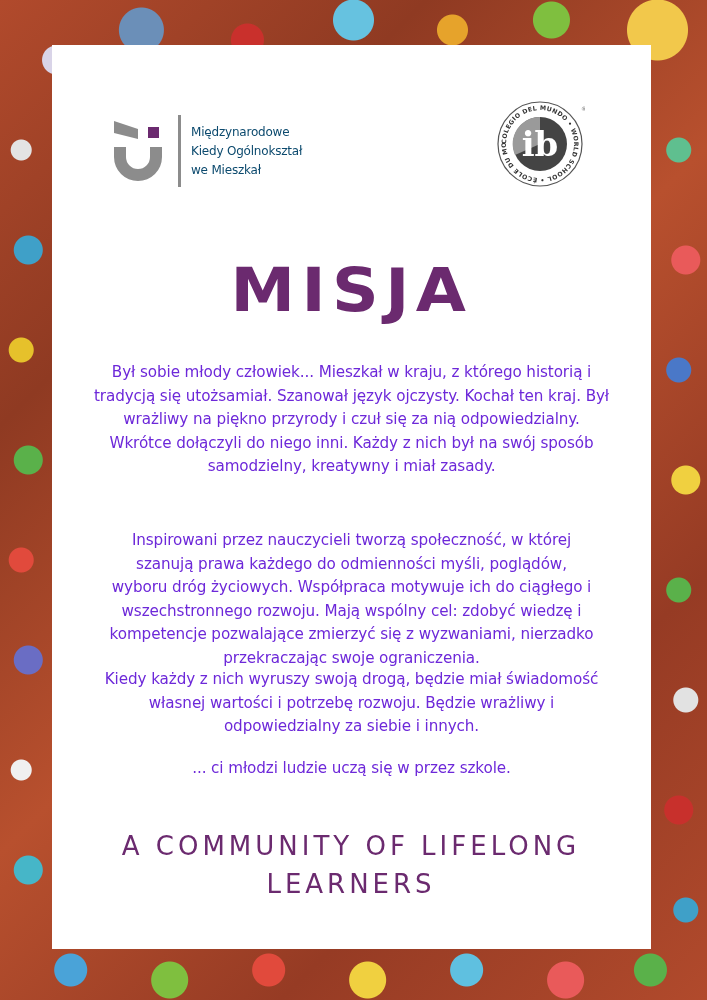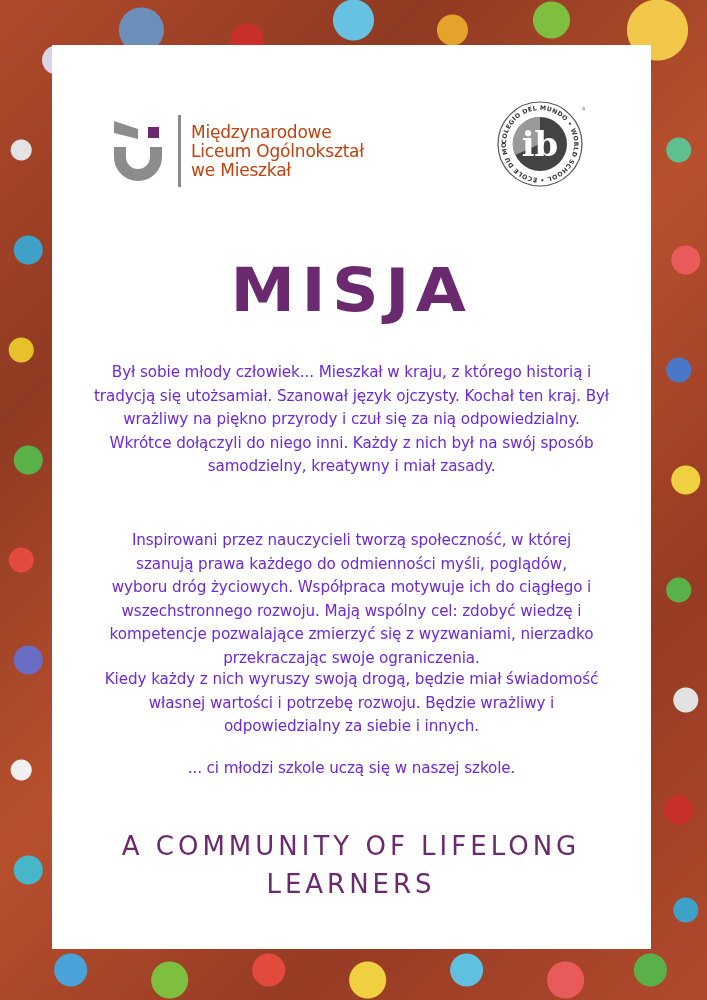--- a/index.html
+++ b/index.html
@@ -46,22 +46,22 @@
   .card {
     position:absolute; left:52px; top:45px; width:599px; height:904px;
     background:#ffffff;
   }
   .school-logo {
     position:absolute; left:60px; top:70px; display:flex; align-items:center;
   }
   .logo-mark { width:52px; height:68px; position:relative; }
   .logo-divider { width:3px; height:72px; background:#8c8c8c; margin-left:14px; margin-right:10px; }
   .logo-text {
-    font-family:"DejaVu Sans", sans-serif; color:#c2410c;
-    font-size:17px; line-height:19px; letter-spacing:-0.2px;
+    font-family:"DejaVu Sans", sans-serif; color:#0c4a6e;
+    font-size:12px; line-height:19px; letter-spacing:-0.2px;
   }
   .ib-logo { position:absolute; left:443px; top:54px; width:90px; height:90px; }
   .title {
     position:absolute; left:0; right:0; top:210px; text-align:center;
     font-family:"DejaVu Sans", sans-serif; font-weight:bold;
     font-size:60px; letter-spacing:6px; color:#6b2a6f; transform:scaleX(1.08);
   }
   .body-text {
     position:absolute; left:40px; right:40px; text-align:center;
     font-family:"DejaVu Sans", sans-serif; color:#6d28d9;
@@ -88,21 +88,21 @@
     <div class="logo-mark">
       <svg width="52" height="68" viewBox="0 0 52 68">
         <polygon points="2,4 26,12 26,22 2,16" fill="#8c8c8c"></polygon>
         <rect x="36" y="10" width="11" height="11" fill="#6b2a6f"></rect>
         <path d="M2,30 L14,30 L14,40 A12,12 0 0 0 38,40 L38,30 L50,30 L50,40 A24,24 0 0 1 2,40 Z" fill="#8c8c8c"></path>
       </svg>
     </div>
     <div class="logo-divider"></div>
     <div class="logo-text">
       <div>Międzynarodowe</div>
-      <div>Liceum Ogólnokształ</div>
+      <div>Kiedy Ogólnokształ</div>
       <div>we Mieszkał</div>
     </div>
   </div>
 
   <div class="ib-logo">
     <svg width="90" height="90" viewBox="0 0 90 90">
       <defs>
         <path id="ringpath" d="M45,45 m-34,0 a34,34 0 1,1 68,0 a34,34 0 1,1 -68,0"></path>
       </defs>
       <circle cx="45" cy="45" r="42" fill="#fff" stroke="#555" stroke-width="1.2"></circle>
@@ -114,16 +114,16 @@
       <text x="45" y="57" text-anchor="middle" font-family="DejaVu Serif, serif" font-size="34" font-weight="bold" fill="#fff">ib</text>
       <text x="86" y="12" font-family="DejaVu Sans, sans-serif" font-size="6" fill="#777">®</text>
     </svg>
   </div>
 
   <div class="title">MISJA</div>
 
   <p class="body-text p1" style="margin:0">Był sobie młody człowiek... Mieszkał w kraju, z którego historią i tradycją się utożsamiał. Szanował język ojczysty. Kochał ten kraj. Był wrażliwy na piękno przyrody i czuł się za nią odpowiedzialny. Wkrótce dołączyli do niego inni. Każdy z nich był na swój sposób samodzielny, kreatywny i miał zasady.</p>
   <p class="body-text p2" style="margin:14px">Inspirowani przez nauczycieli tworzą społeczność, w której szanują prawa każdego do odmienności myśli, poglądów, wyboru dróg życiowych. Współpraca motywuje ich do ciągłego i wszechstronnego rozwoju. Mają wspólny cel: zdobyć wiedzę i kompetencje pozwalające zmierzyć się z wyzwaniami, nierzadko przekraczając swoje ograniczenia.</p>
   <p class="body-text p3" style="margin:0">Kiedy każdy z nich wyruszy swoją drogą, będzie miał świadomość własnej wartości i potrzebę rozwoju. Będzie wrażliwy i odpowiedzialny za siebie i innych.</p>
-  <p class="body-text p4" style="margin:0">... ci młodzi szkole uczą się w naszej szkole.</p>
+  <p class="body-text p4" style="margin:0">... ci młodzi ludzie uczą się w przez szkole.</p>
 
   <div class="tagline">A COMMUNITY OF LIFELONG LEARNERS</div>
 </div>
 
 </body></html>

